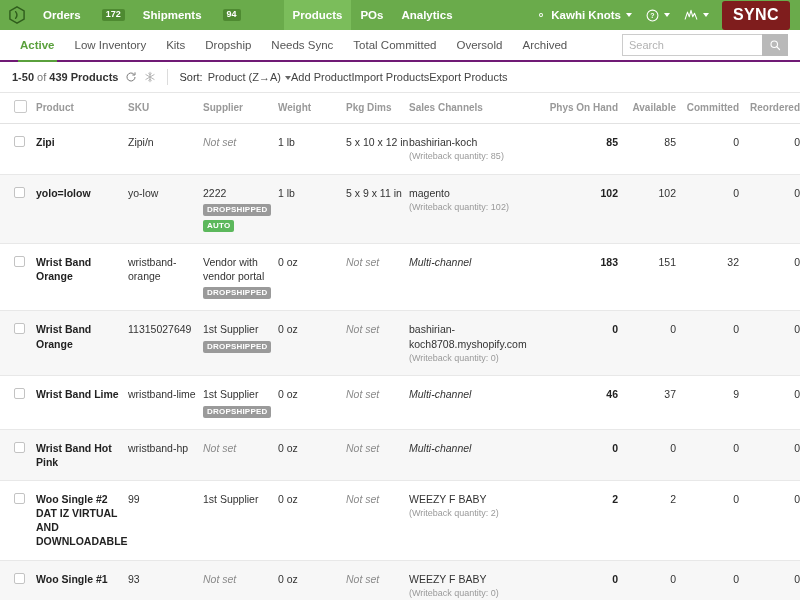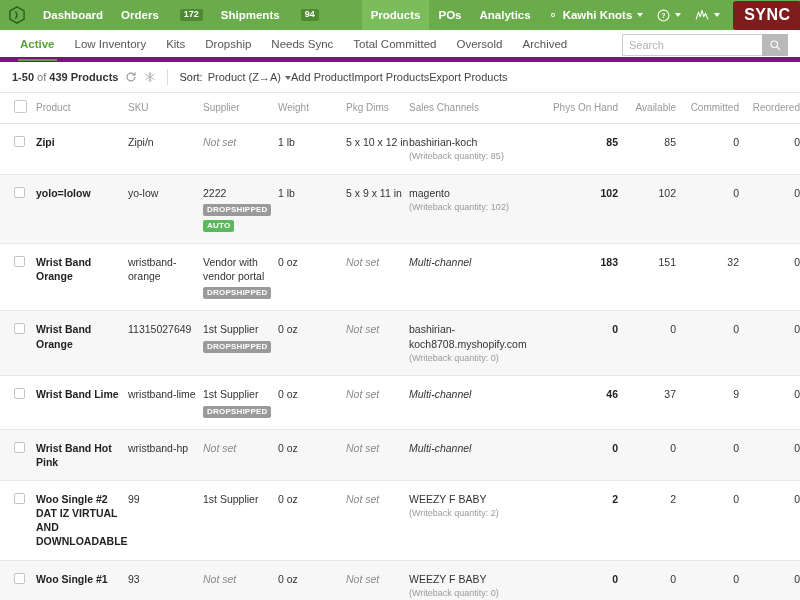--- a/index.html
+++ b/index.html
@@ -83,21 +83,21 @@
     letter-spacing: .4px;
     padding: 5px 11px 6px;
     border-radius: 3px;
     margin-left: 6px;
     cursor: pointer;
   }
 
   
   .subnav {
     height: 32px;
-    border-bottom: 5px solid #701a75;
+    border-bottom: 2px solid #701a75;
     display: flex;
     align-items: center;
     padding-left: 10px;
     position: relative;
     background: #fff;
   }
   .tab {
     font-size: 11.5px;
     color: #555555;
     padding: 0 10px;
@@ -174,21 +174,21 @@
     color: #444;
     cursor: pointer;
     white-space: nowrap;
   }
 
   
   .tablewrap { width: 800px; }
   table { width: 800px; border-collapse: collapse; table-layout: fixed; }
   thead th {
     font-size: 10px;
-    font-weight: normal;
+    font-weight: bold;
     color: #999999;
     text-align: left;
     padding: 7px 0 8px 0;
     border-bottom: 1px solid #e2e2e2;
     vertical-align: middle;
   }
   .c-chk   { width: 36px;  padding-left: 14px !important; }
   .c-prod  { width: 92px; }
   .c-sku   { width: 75px; }
   .c-sup   { width: 75px; }
@@ -253,23 +253,20 @@
 
 <div class="topnav">
   <div class="logo">
     <svg width="20" height="20" viewBox="0 0 24 24">
       <path d="M12 2.2 L20.5 7 L20.5 17 L12 21.8 L3.5 17 L3.5 7 Z" fill="none" stroke="#2f5d1c" stroke-width="1.7"></path>
       <path d="M10.3 8 Q13.6 12 10.3 16" fill="none" stroke="#2f5d1c" stroke-width="1.7" stroke-linecap="round"></path>
     </svg>
   </div>
 
   <div class="nav-links">
-    <div class="nav-item">
-      <span>Dashboard</span>
-    </div>
     <div class="nav-item">
       <span>Orders</span>
       <span class="nav-badge">172</span>
     </div>
     <div class="nav-item">
       <span>Shipments</span>
       <span class="nav-badge">94</span>
     </div>
     <div class="nav-item active">
       <span>Products</span>

